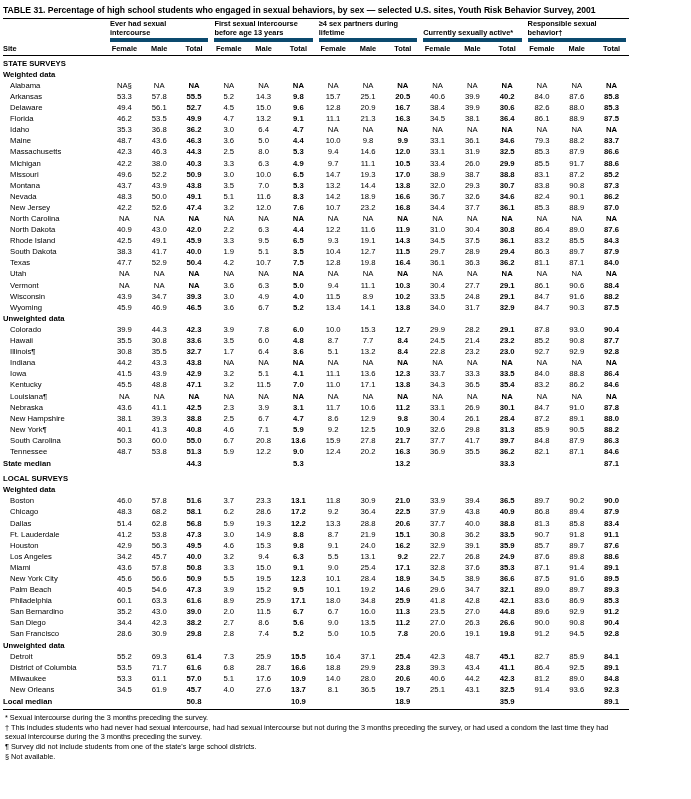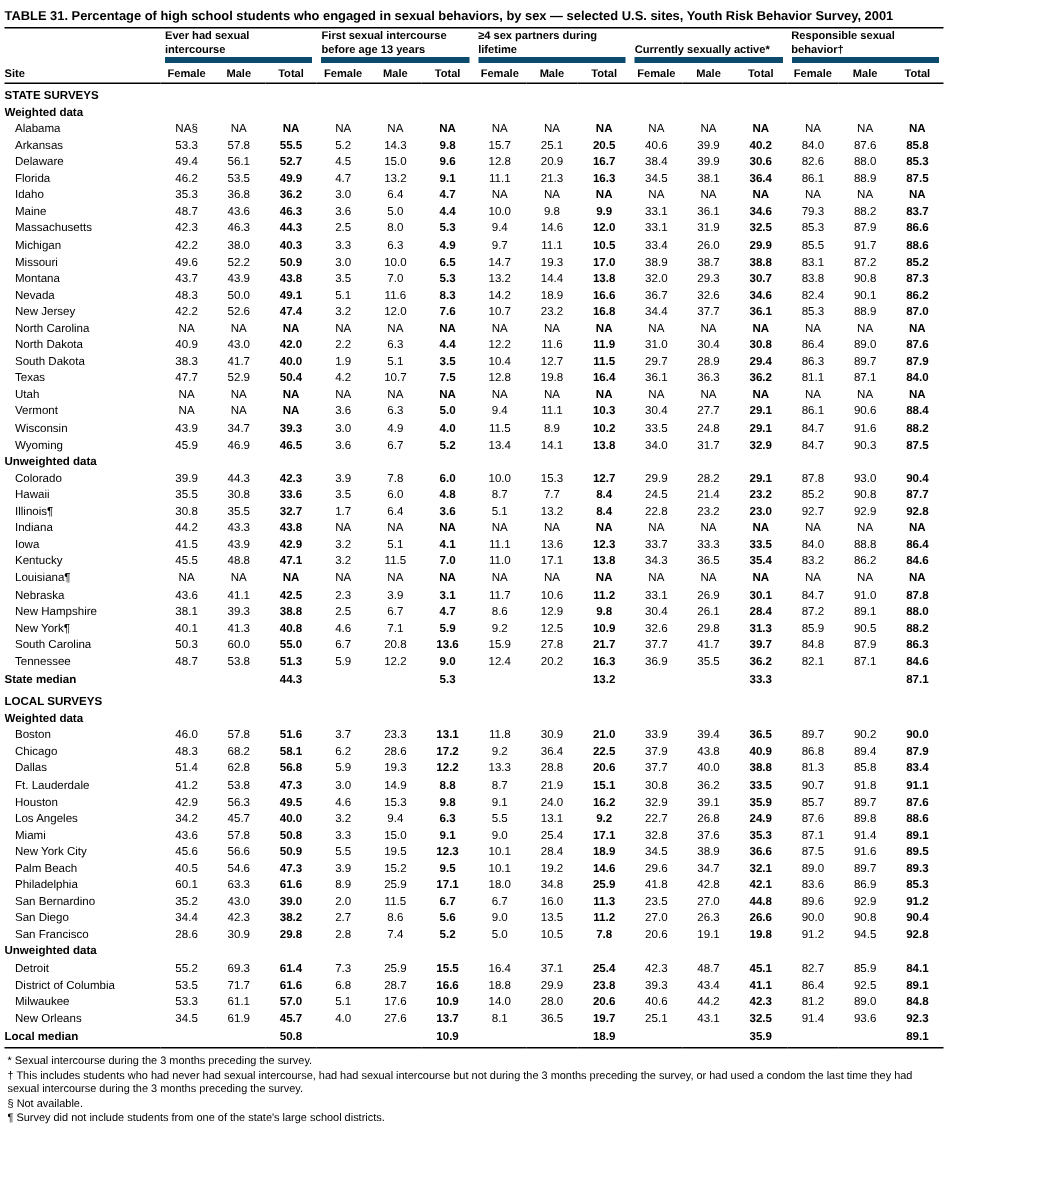--- a/index.html
+++ b/index.html
@@ -368,20 +368,38 @@
           <td class="">11.6</td>
           <td class="total">11.9</td>
           <td class="">31.0</td>
           <td class="">30.4</td>
           <td class="total">30.8</td>
           <td class="">86.4</td>
           <td class="">89.0</td>
           <td class="total">87.6</td>
         </tr>
         <tr class="data">
+          <td class="site-cell">Rhode Island</td>
+          <td class="">42.5</td>
+          <td class="">49.1</td>
+          <td class="total">45.9</td>
+          <td class="">3.3</td>
+          <td class="">9.5</td>
+          <td class="total">6.5</td>
+          <td class="">9.3</td>
+          <td class="">19.1</td>
+          <td class="total">14.3</td>
+          <td class="">34.5</td>
+          <td class="">37.5</td>
+          <td class="total">36.1</td>
+          <td class="">83.2</td>
+          <td class="">85.5</td>
+          <td class="total">84.3</td>
+        </tr>
+        <tr class="data">
           <td class="site-cell">South Dakota</td>
           <td class="">38.3</td>
           <td class="">41.7</td>
           <td class="total">40.0</td>
           <td class="">1.9</td>
           <td class="">5.1</td>
           <td class="total">3.5</td>
           <td class="">10.4</td>
           <td class="">12.7</td>
           <td class="total">11.5</td>
@@ -1110,16 +1128,16 @@
           <td class="total">35.9</td>
           <td class=""></td>
           <td class=""></td>
           <td class="total">89.1</td>
         </tr>
       </tbody>
   </table>
   <div class="footnotes" id="footnotes">
       <div class="footnote">* Sexual intercourse during the 3 months preceding the survey.</div>
       <div class="footnote">† This includes students who had never had sexual intercourse, had had sexual intercourse but not during the 3 months preceding the survey, or had used a condom the last time they had sexual intercourse during the 3 months preceding the survey.</div>
+      <div class="footnote">¶ Survey did not include students from one of the state's large school districts.</div>
       <div class="footnote">§ Not available.</div>
-      <div class="footnote">¶ Survey did not include students from one of the state's large school districts.</div>
     </div>
 </div>
 
 </body></html>

